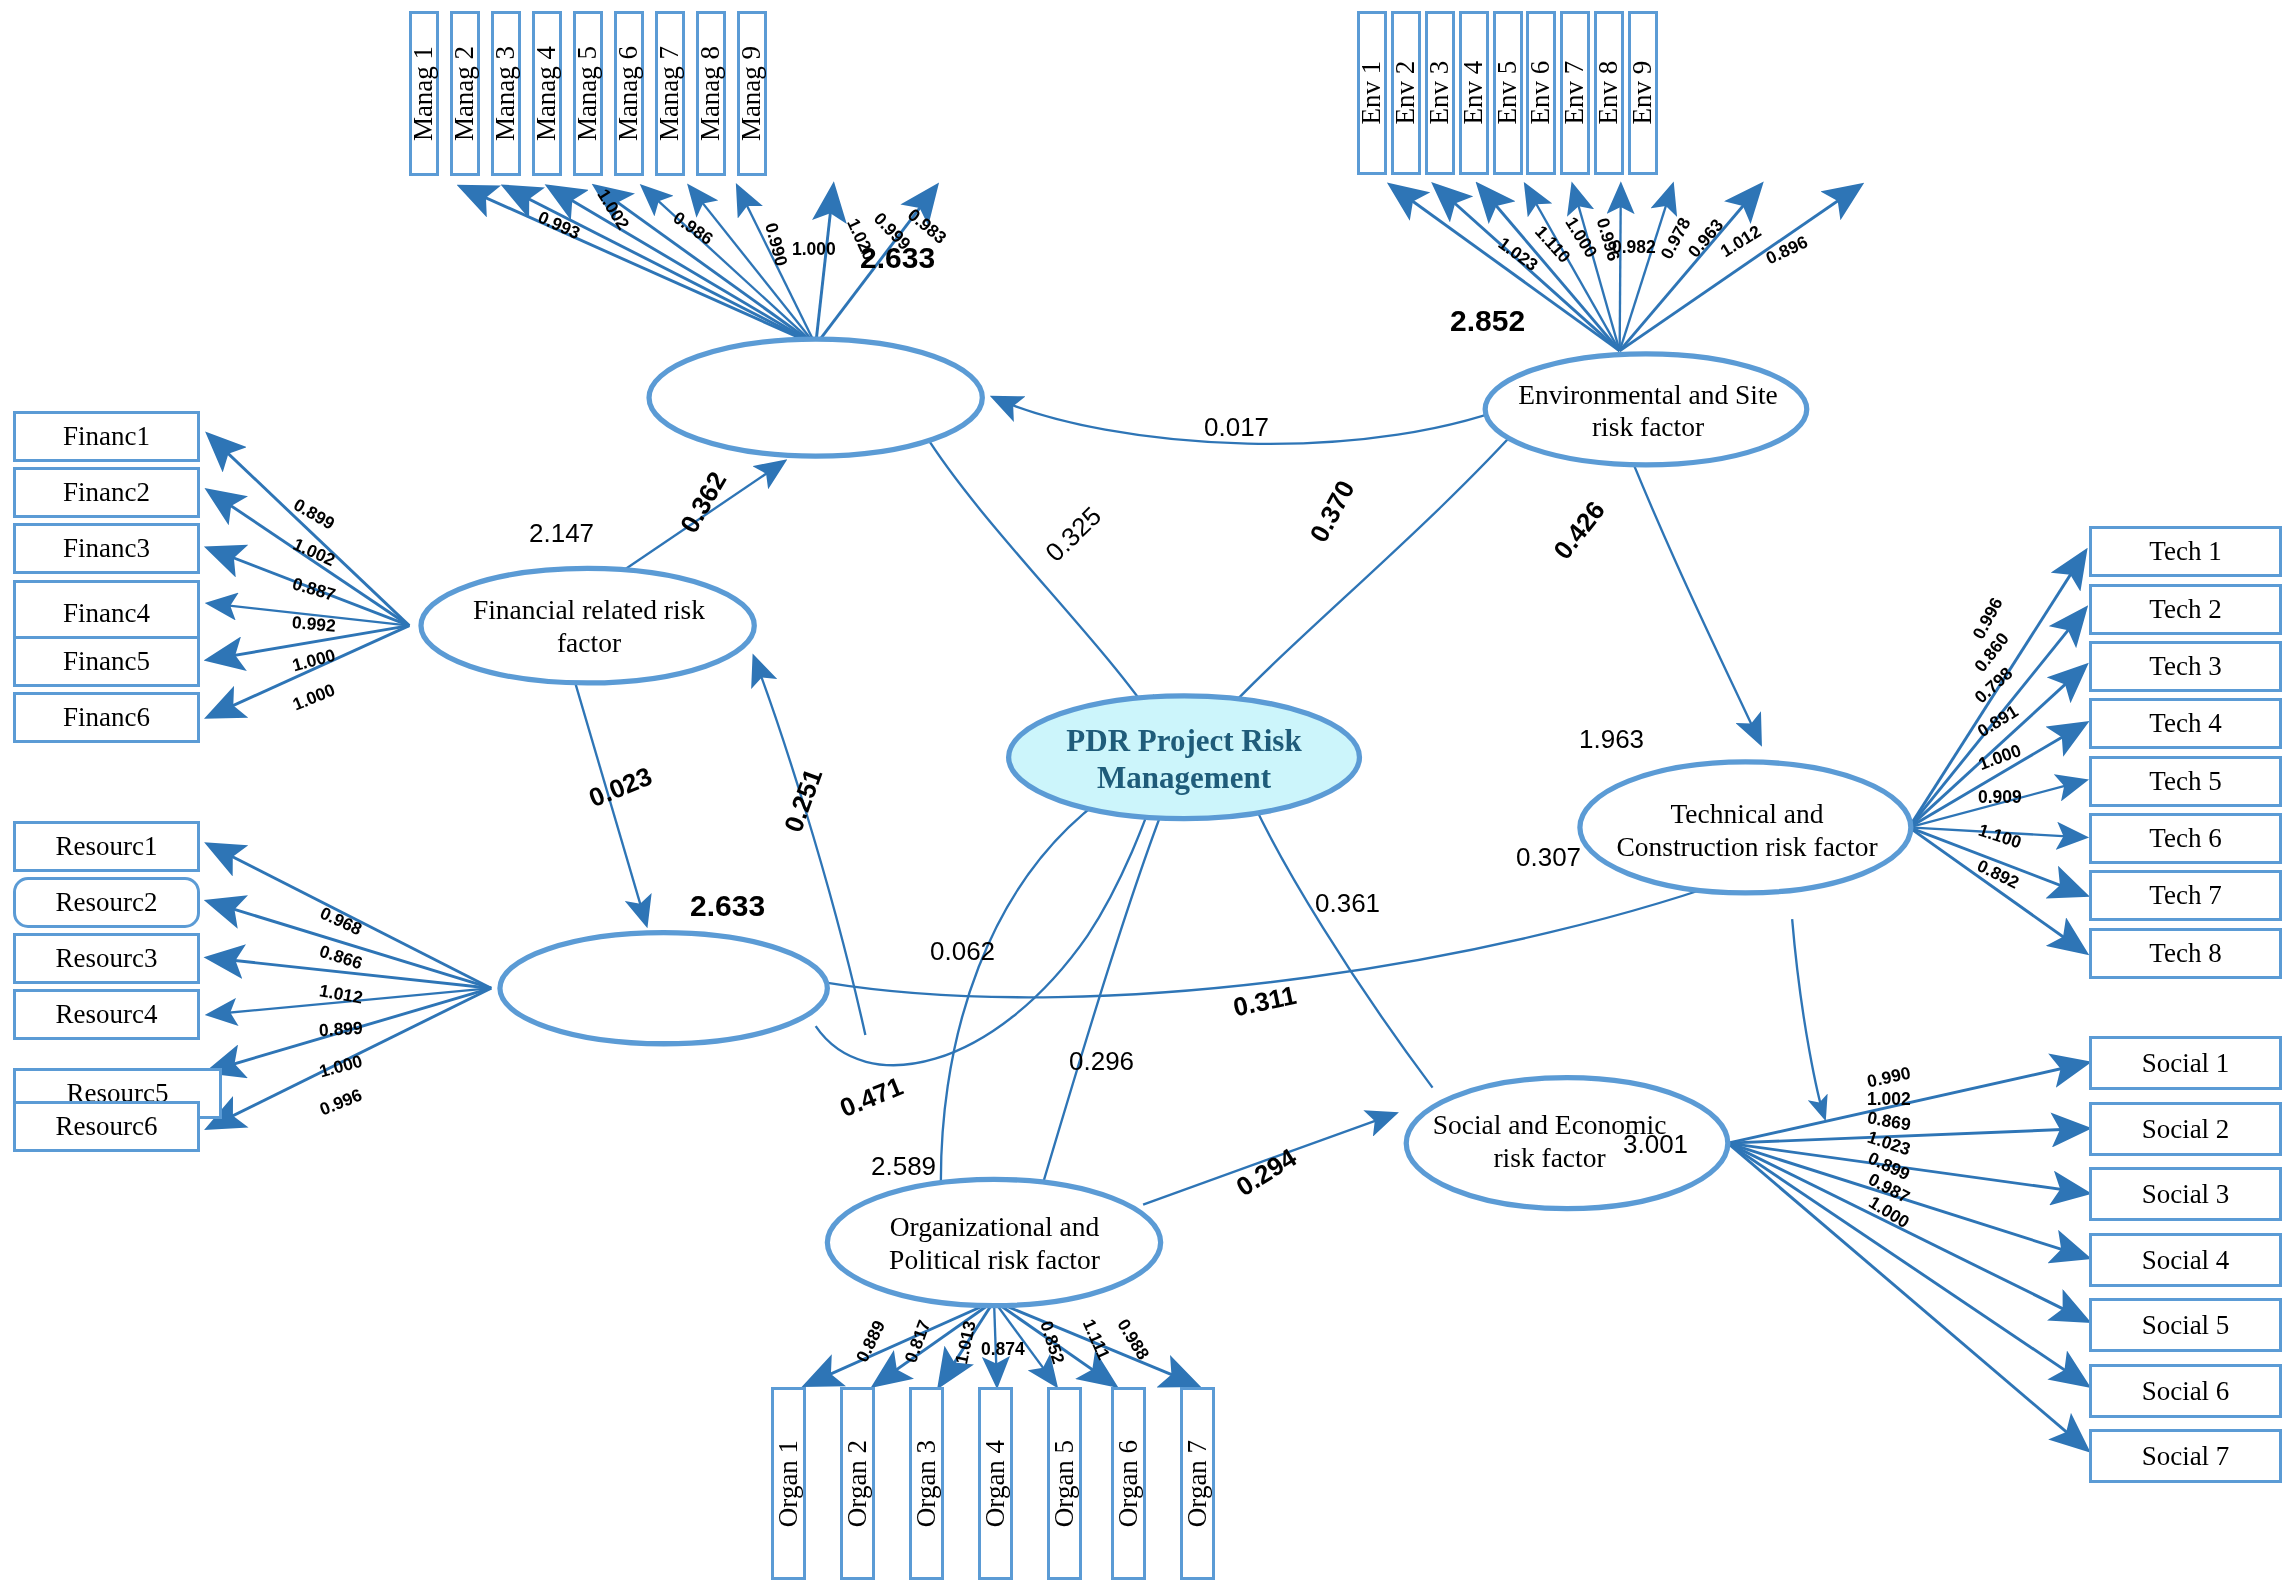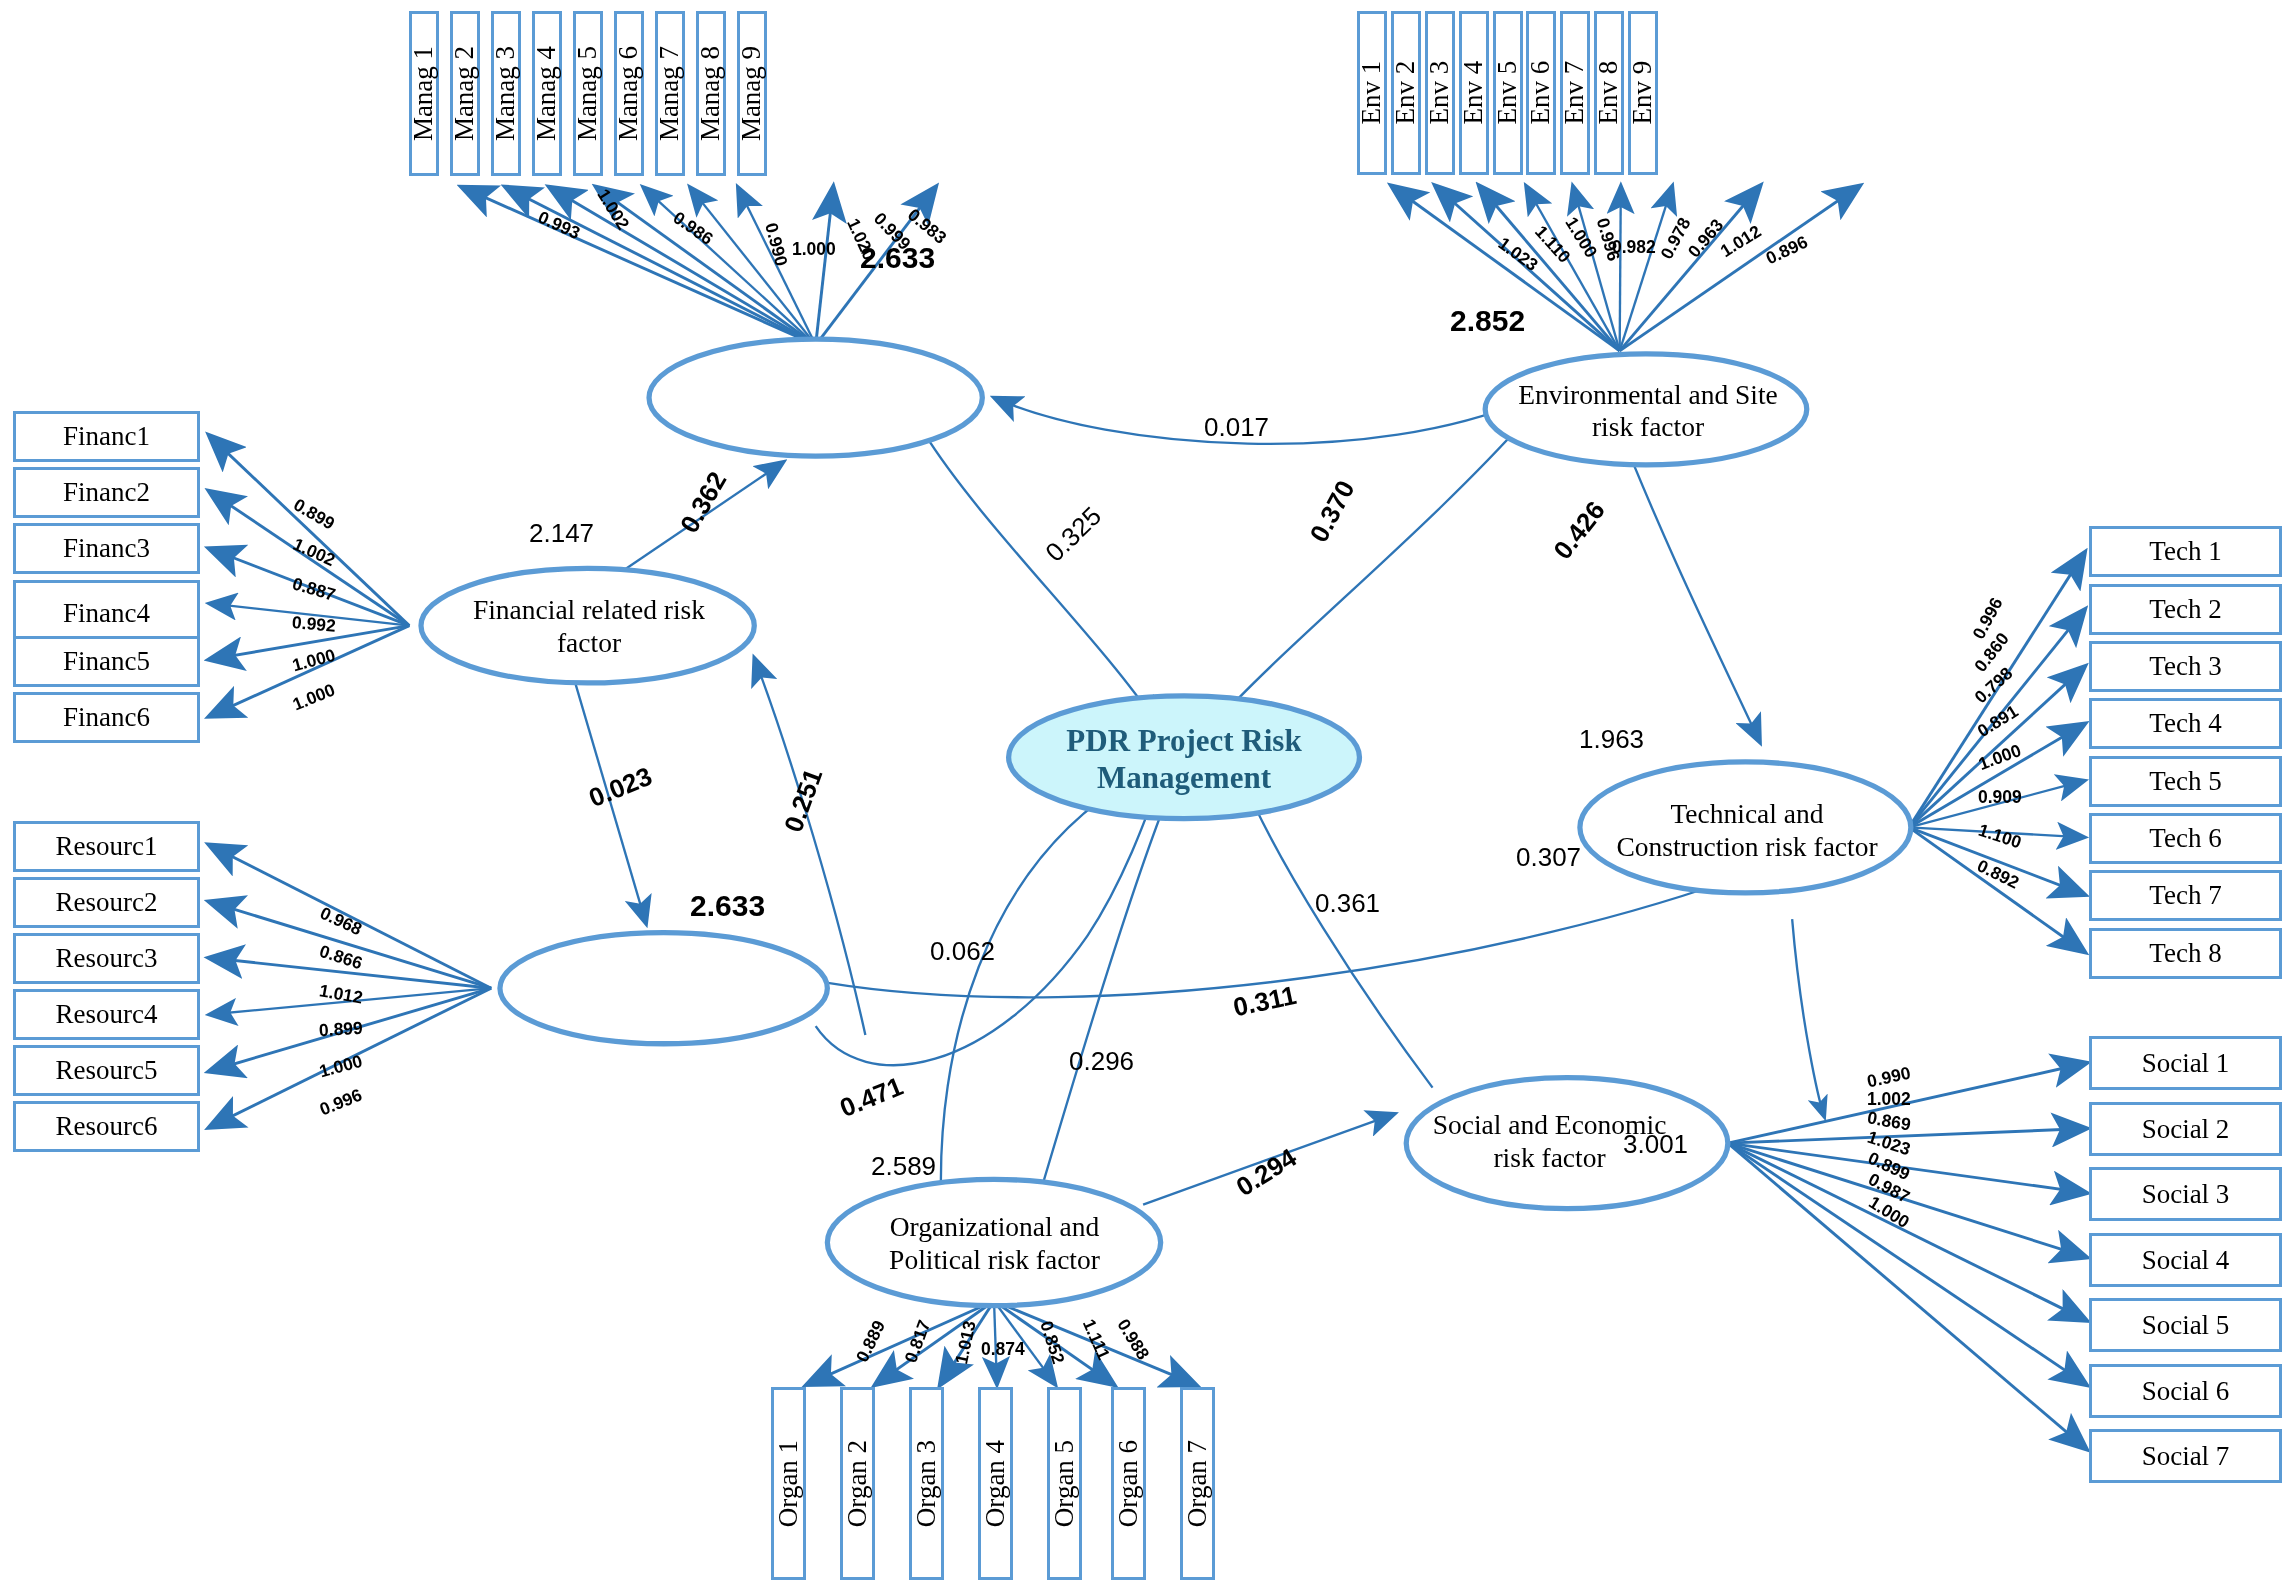--- a/index.html
+++ b/index.html
@@ -241,30 +241,30 @@
 <div class="ind-box h" style="left:13px;top:636px;width:187px;height:51px;">
       <span>Financ5</span>
     </div>
 <div class="ind-box h" style="left:13px;top:692px;width:187px;height:51px;">
       <span>Financ6</span>
     </div>
 
 <div class="ind-box h" style="left:13px;top:821px;width:187px;height:51px;">
       <span>Resourc1</span>
     </div>
-<div class="ind-box h" style="left:13px;top:877px;width:187px;height:51px;">
+<div class="ind-box h" style="left:13px;top:877px;width:187px;height:51px;border-radius:15px;">
       <span>Resourc2</span>
     </div>
 <div class="ind-box h" style="left:13px;top:933px;width:187px;height:51px;">
       <span>Resourc3</span>
     </div>
 <div class="ind-box h" style="left:13px;top:989px;width:187px;height:51px;">
       <span>Resourc4</span>
     </div>
-<div class="ind-box h" style="left:13px;top:1045px;width:187px;height:51px;text-align:center;">
+<div class="ind-box h" style="left:13px;top:1068px;width:209px;height:51px;text-align:center;">
       <span>Resourc5</span>
     </div>
 <div class="ind-box h" style="left:13px;top:1101px;width:187px;height:51px;">
       <span>Resourc6</span>
     </div>
 
 <div class="ind-box h" style="left:2089px;top:526px;width:193px;height:51px;">
       <span>Tech 1</span>
     </div>
 <div class="ind-box h" style="left:2089px;top:584px;width:193px;height:51px;">

